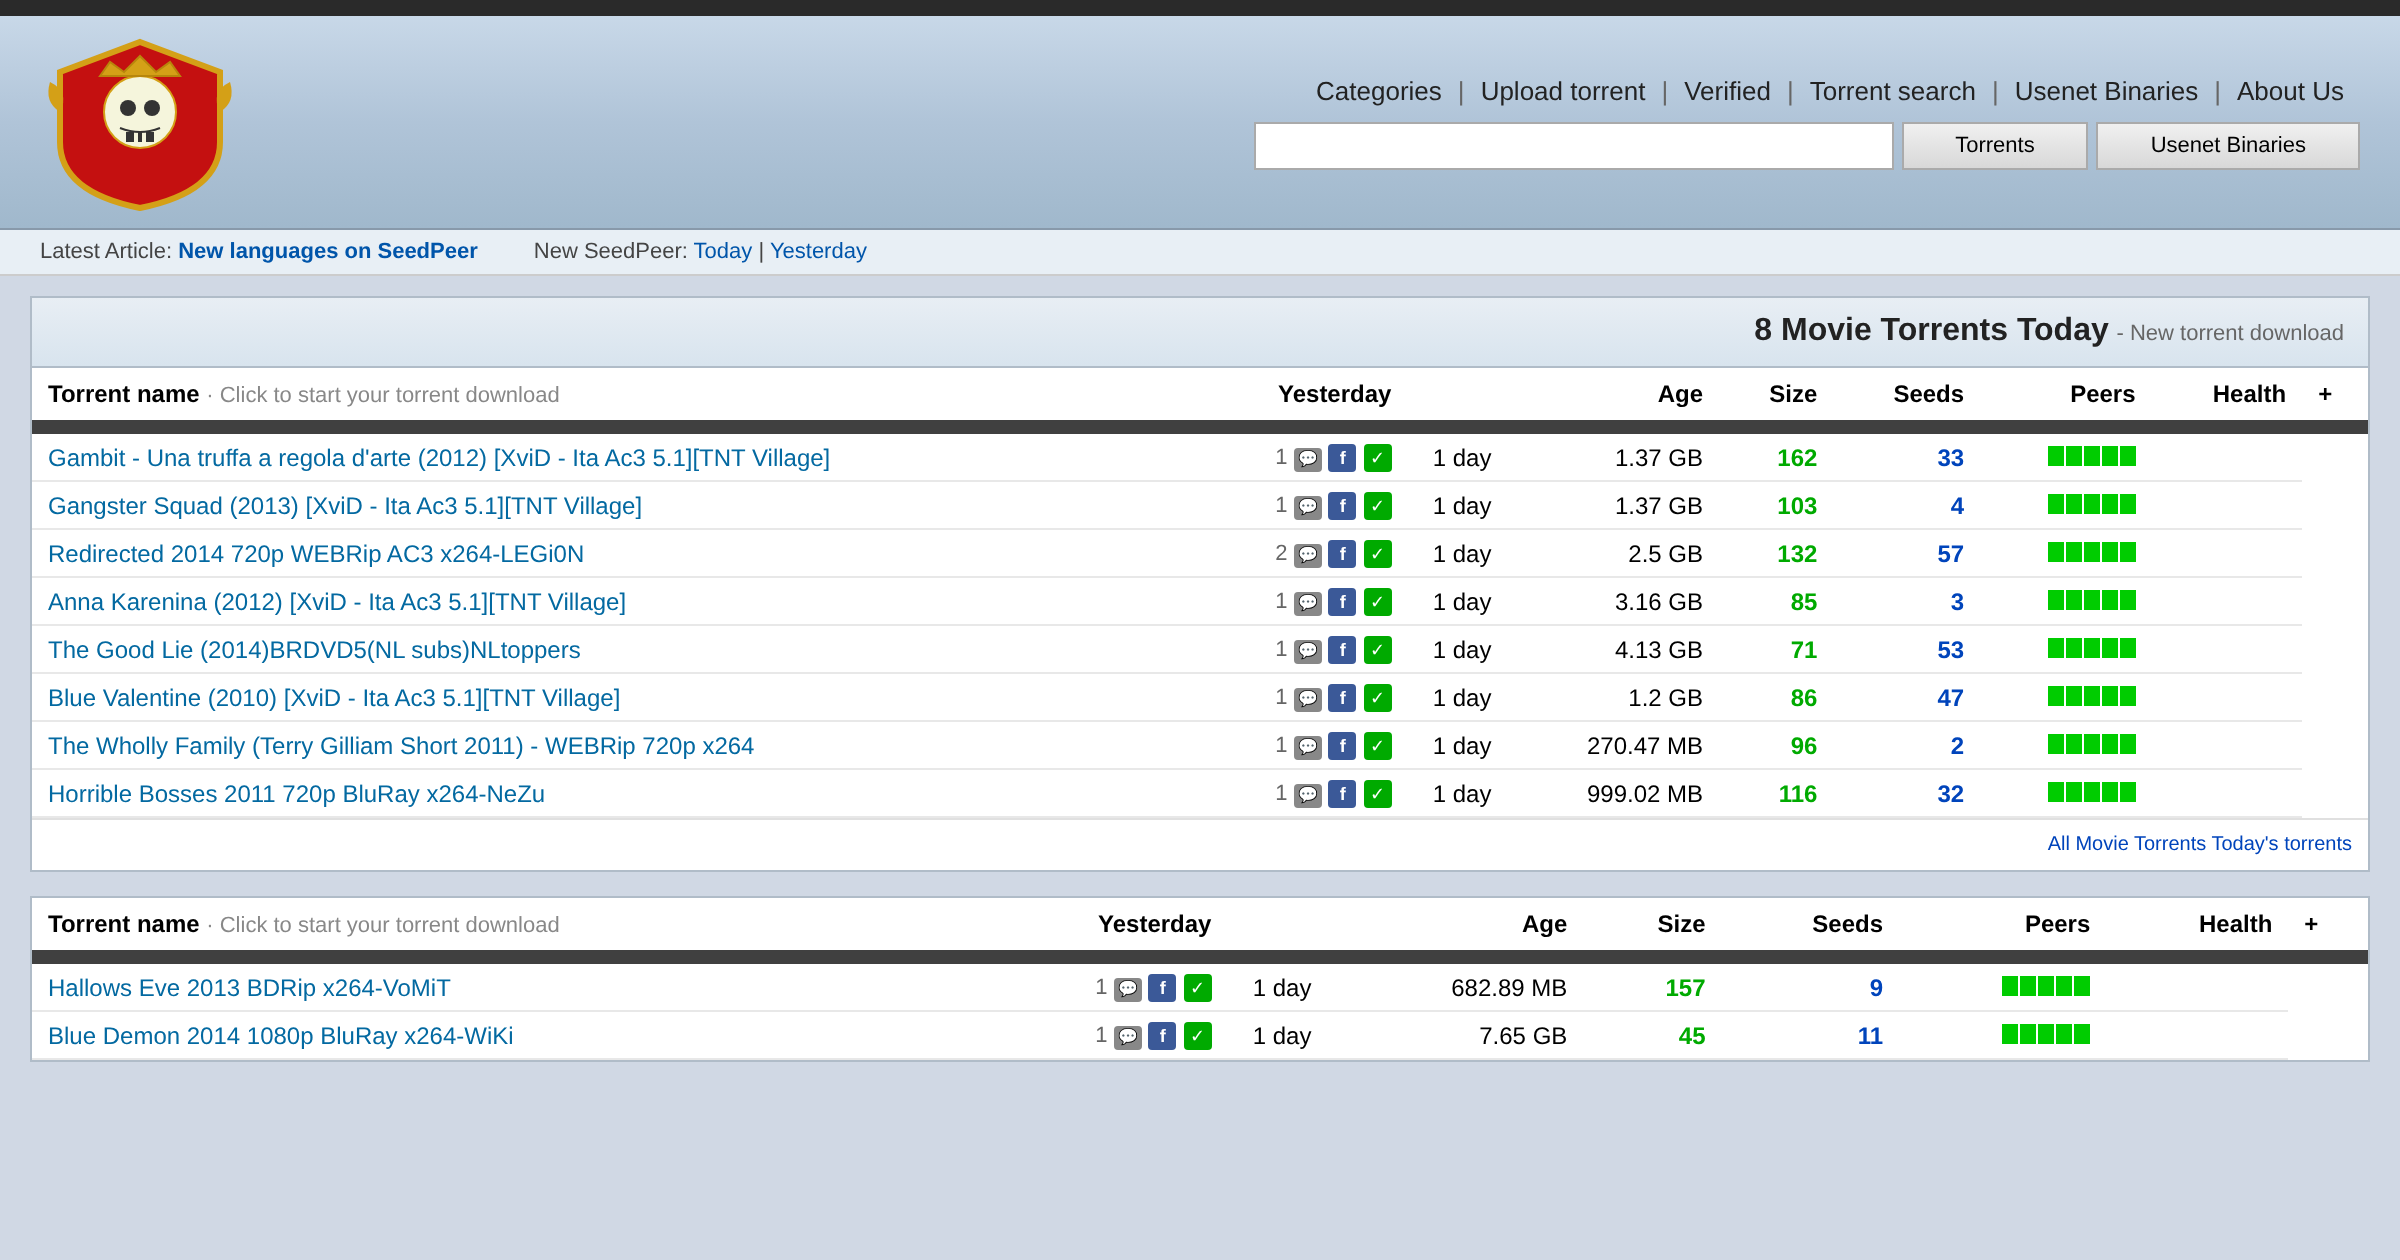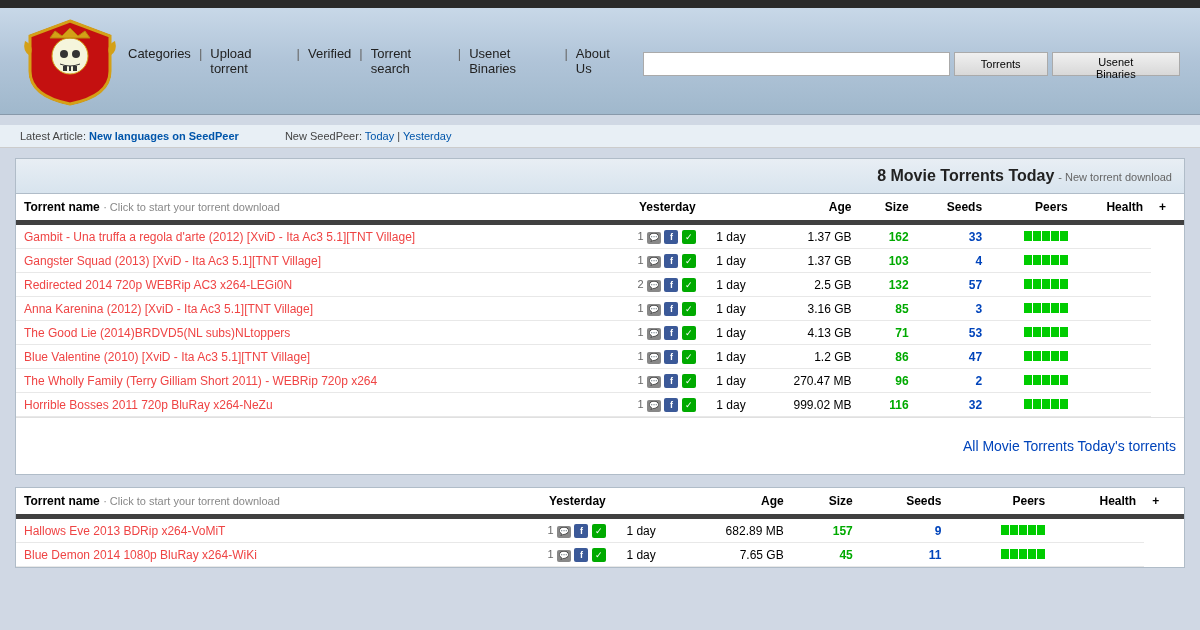--- a/index.html
+++ b/index.html
@@ -35,21 +35,21 @@
     #site-title {
       font-size: 42px;
       font-family: 'Times New Roman', serif;
       color: #1a3a6a;
       font-weight: bold;
       text-shadow: 2px 2px 3px rgba(0,0,0,0.3);
       font-style: italic;
     }
     #nav-search-area {
       display: flex;
-      flex-direction: row;
+      flex-direction: column;
       align-items: flex-end;
       gap: 8px;
     }
     #main-nav {
       display: flex;
       gap: 0;
       font-size: 13px;
       color: #333;
     }
     #main-nav span.nav-item {
@@ -81,22 +81,21 @@
     }
 
     
     #sub-header {
       background: #e8eff5;
       padding: 5px 20px;
       font-size: 11px;
       color: #444;
       border-bottom: 1px solid #ccc;
       display: flex;
-      gap: 46px;
-      margin-top: 10px;
+      gap: 28px;
     }
     #sub-header a { color: #0055aa; text-decoration: none; }
     #sub-header strong { color: #222; }
 
     
     #content {
       padding: 10px 15px;
       background: #d0d8e4;
     }
 
@@ -120,33 +119,33 @@
     
     .torrent-table {
       width: 100%;
       border-collapse: collapse;
     }
     .torrent-table th {
       padding: 6px 8px;
       text-align: left;
       font-size: 12px;
       font-weight: bold;
-      border-bottom: 5px solid #404040;
+      border-bottom: 7px solid #404040;
       color: #000;
       white-space: nowrap;
     }
     .torrent-table th.right { text-align: right; }
     .torrent-table td {
       padding: 4px 8px;
       border-bottom: 1px solid #e8e8e8;
       font-size: 12px;
       white-space: nowrap;
     }
     .torrent-table td.right { text-align: right; }
-    .torrent-table td a { color: #ef4444; text-decoration: none; text-align: right; }
+    .torrent-table td a { color: #0369a1; text-decoration: none; text-align: right; }
 
     
     .seeds-green { color: #00aa00; font-weight: bold; }
     .seeds-blue { color: #0044bb; font-weight: bold; }
 
     
     .health-bar {
       display: inline-flex;
       gap: 1px;
     }
@@ -192,22 +191,22 @@
       border-radius: 2px;
       color: white;
       font-size: 9px;
       text-align: center;
       line-height: 14px;
     }
 
     
     .all-link-row {
       text-align: right;
-      padding: 20px 8px;
-      font-size: 14px;
+      padding: 7px 8px;
+      font-size: 10px;
       border-top: 1px solid #e0e0e0;
     }
     .all-link-row a { color: #0044bb; text-decoration: none; }
 
     
     .plus-col {
       color: #0055aa;
       font-size: 14px;
       cursor: pointer;
       text-align: center;

